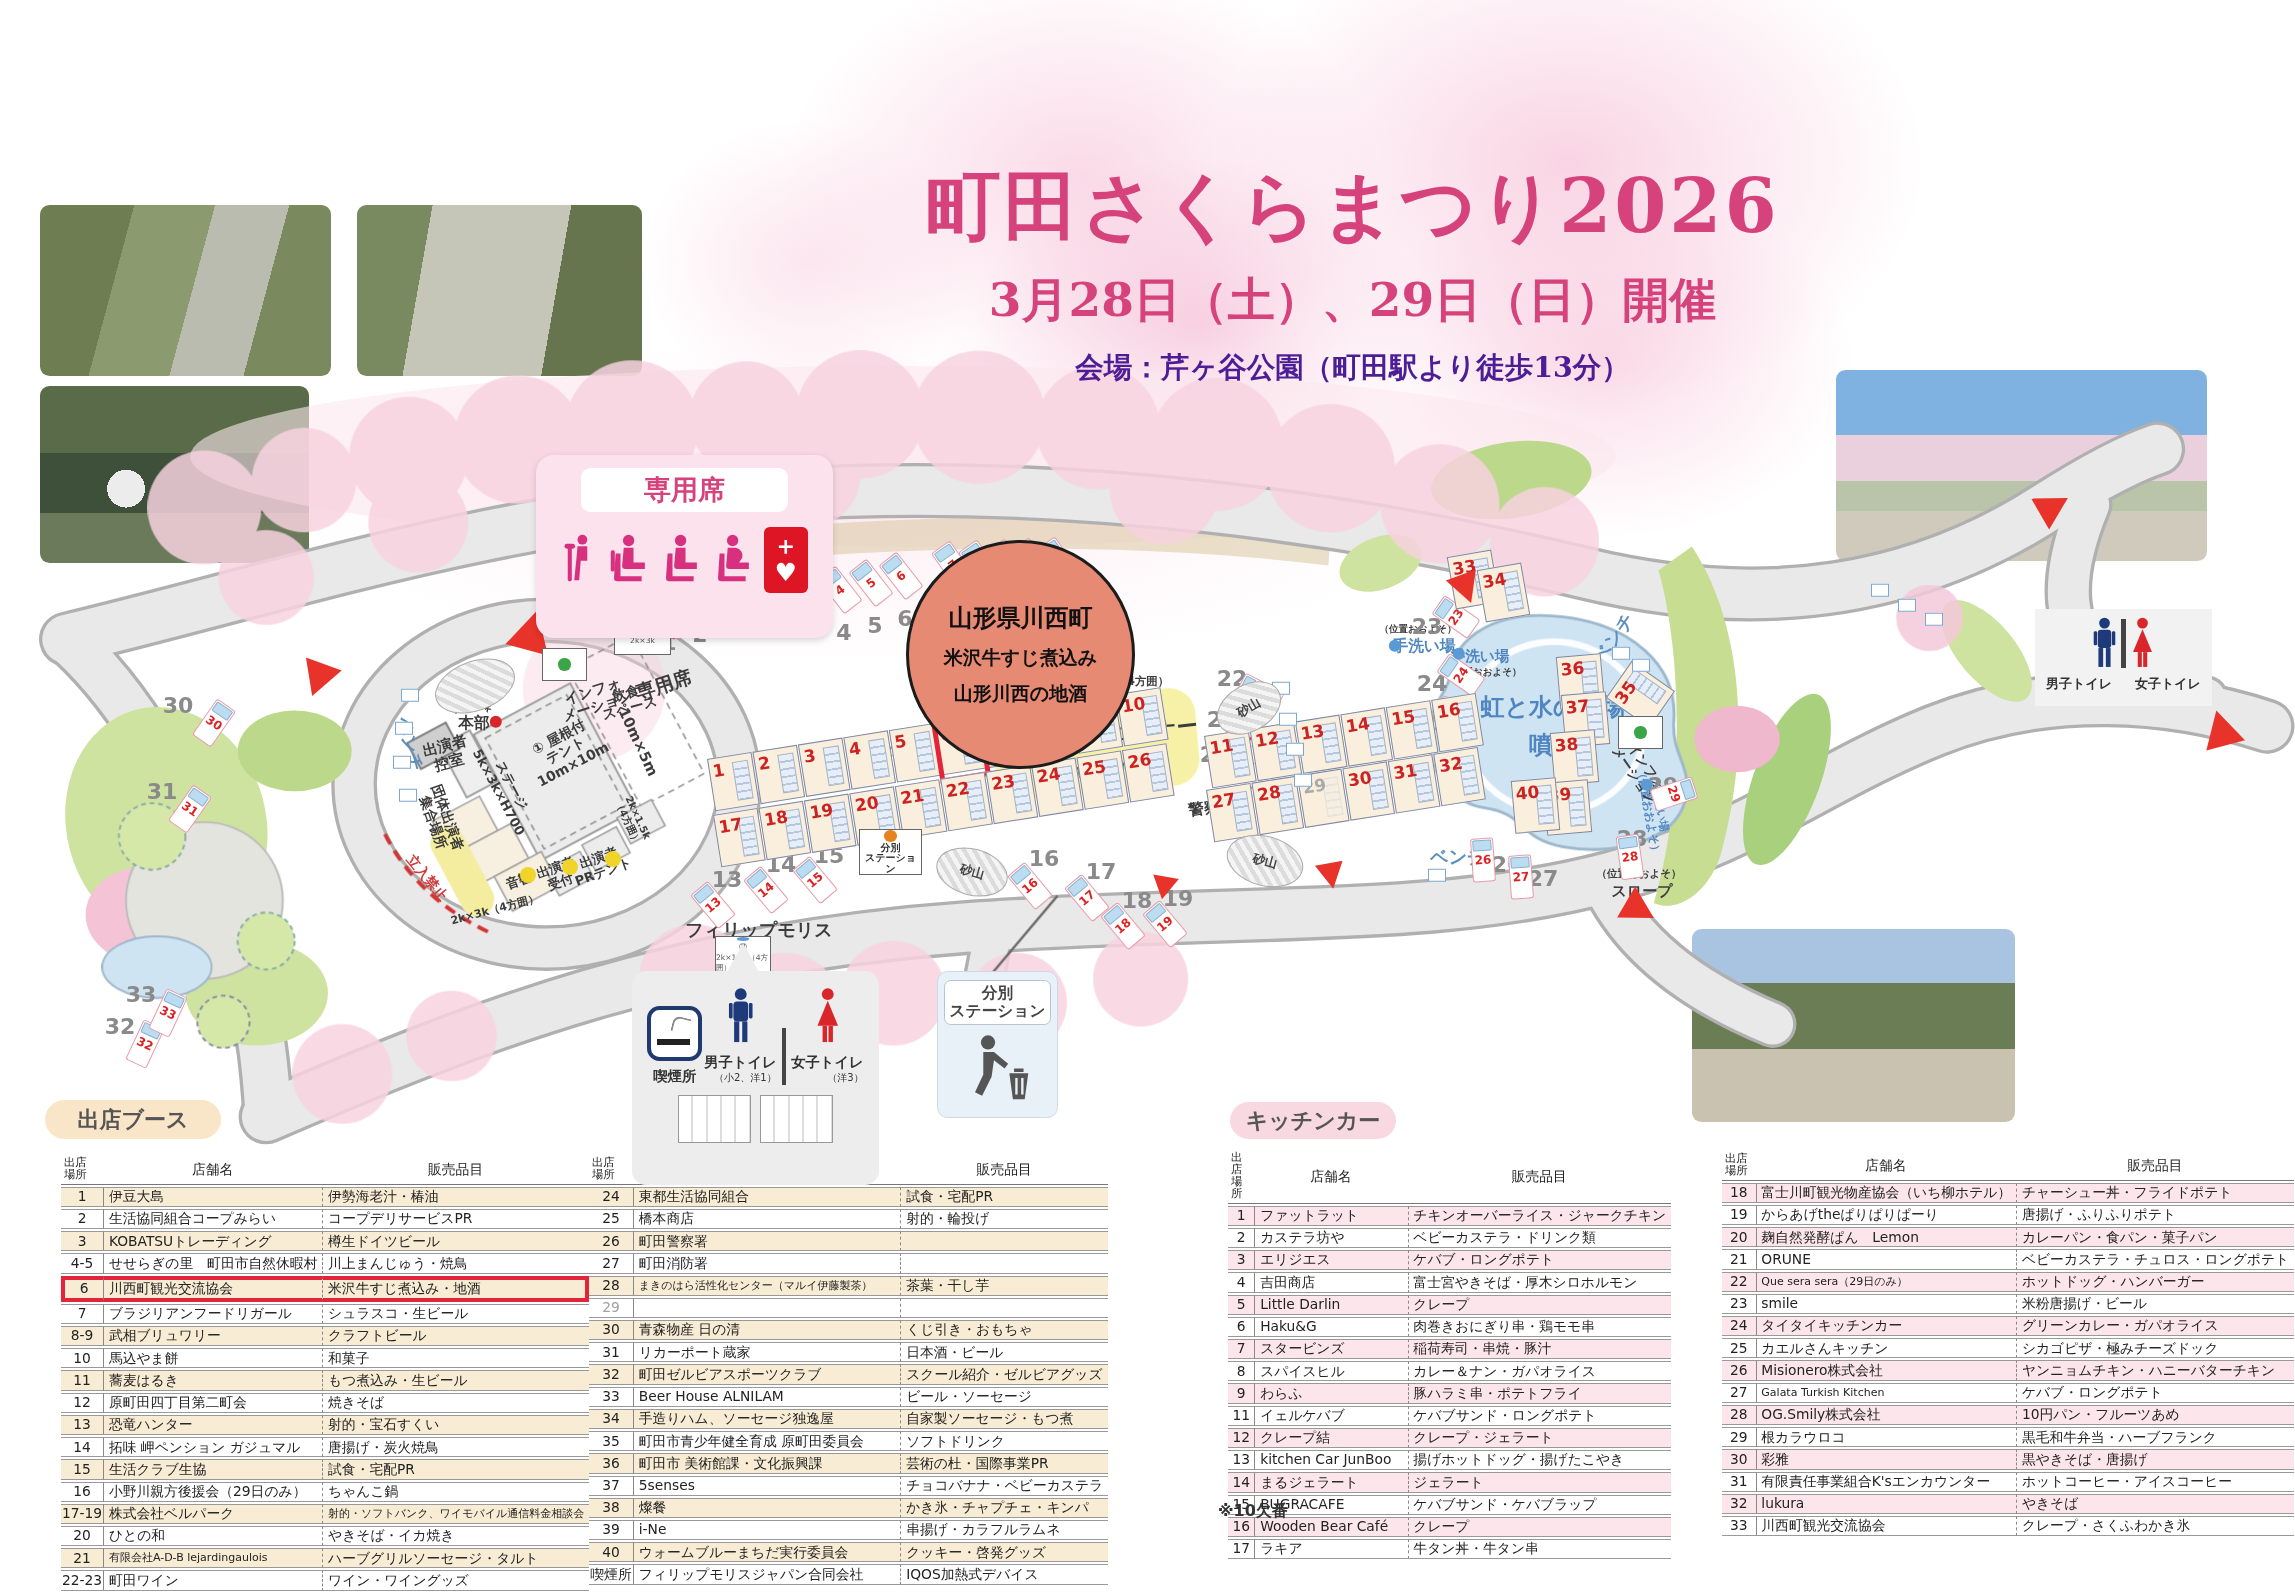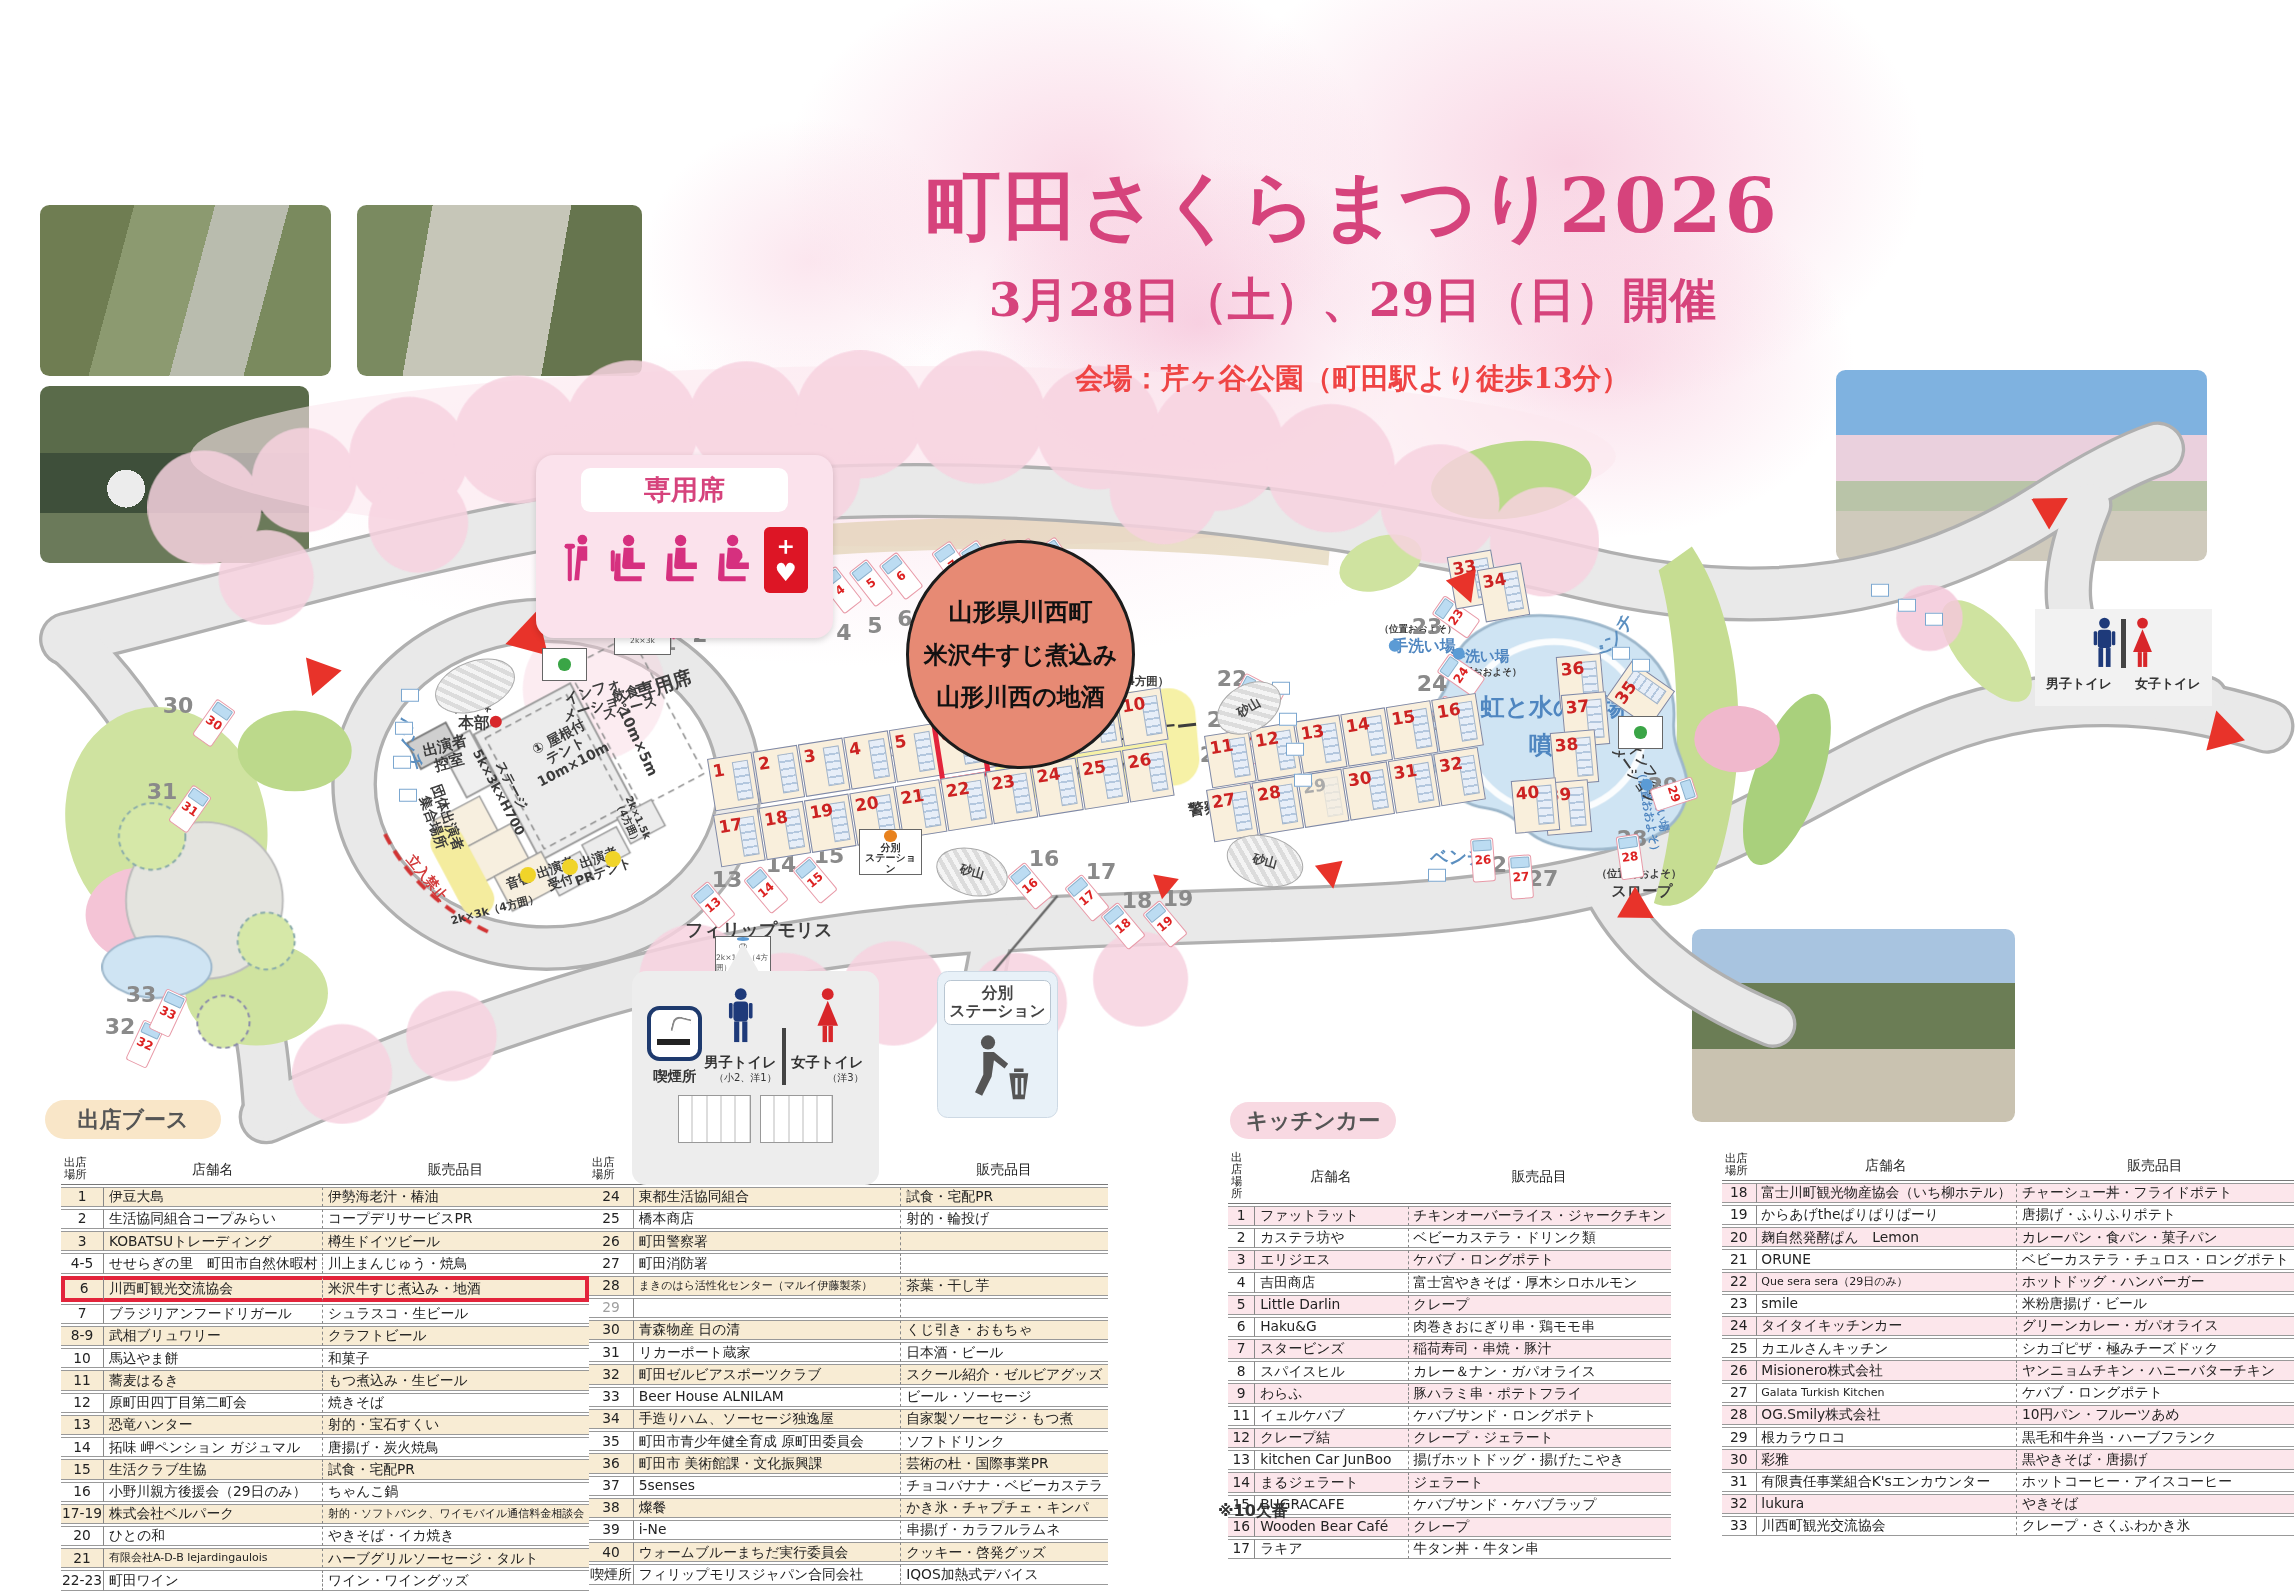--- a/index.html
+++ b/index.html
@@ -10,21 +10,21 @@
   .blob{position:absolute;border-radius:50%;pointer-events:none;z-index:0;}
   .b1{left:784px;top:-38px;width:594px;height:428px;background:radial-gradient(closest-side,rgba(246,187,211,.55),rgba(246,187,211,0));}
   .b2{left:1212px;top:-86px;width:713px;height:499px;background:radial-gradient(closest-side,rgba(243,170,200,.5),rgba(243,170,200,0));}
   .b3{left:974px;top:157px;width:452px;height:333px;background:radial-gradient(closest-side,rgba(240,160,195,.45),rgba(240,160,195,0));}
   .b4{left:1355px;top:181px;width:499px;height:357px;background:radial-gradient(closest-side,rgba(246,187,211,.5),rgba(246,187,211,0));}
   .b5{left:642px;top:119px;width:333px;height:285px;background:radial-gradient(closest-side,rgba(248,205,222,.5),rgba(248,205,222,0));}
   .b6{left:285px;top:333px;width:1188px;height:333px;background:radial-gradient(closest-side,rgba(250,215,230,.4),rgba(250,215,230,0));}
   .serif{font-family:"DejaVu Serif","Liberation Serif",serif;}
   .title{left:770px;top:157px;width:1165px;text-align:center;font-size:75px;font-weight:bold;color:#d6437c;letter-spacing:2.9px;z-index:2;}
   .date{left:770px;top:269px;width:1165px;text-align:center;font-size:47px;font-weight:bold;color:#d6437c;z-index:2;}
-  .venue{left:770px;top:360px;width:1165px;text-align:center;font-size:28.5px;font-weight:bold;color:#ef4444;z-index:2;}
+  .venue{left:770px;top:349px;width:1165px;text-align:center;font-size:28.5px;font-weight:bold;color:#4c1d95;z-index:2;}
   
   .photo{position:absolute;border-radius:9.5px;z-index:1;}
   .p1{left:40px;top:205px;width:291px;height:171px;background:linear-gradient(105deg,#6f7d52 0 28%,#8c9a70 28% 52%,#b9bcae 52% 74%,#7a8a5e 74%);}
   .p2{left:357px;top:205px;width:285px;height:171px;background:linear-gradient(100deg,#7a8a60 0 24%,#c6c6b8 24% 68%,#66754e 68%);}
   .p3{left:40px;top:386px;width:269px;height:177px;background:radial-gradient(circle at 32% 58%,#ececec 0 9%,rgba(0,0,0,0) 9%),linear-gradient(180deg,#5a6b4a 0 38%,#3e4f3a 38% 72%,#6b7a5a 72%);}
   .p4{left:1836px;top:370px;width:371px;height:191px;background:linear-gradient(180deg,#7fb2e0 0 34%,#ead0dd 34% 58%,#b9c4a8 58% 74%,#cfcabc 74%);}
   .p5{left:1692px;top:929px;width:323px;height:193px;background:linear-gradient(180deg,#a8c4e0 0 28%,#6b7d55 28% 62%,#c9c2b0 62%);}
   
   #map-svg{position:absolute;left:0;top:0;z-index:1;}
   
@@ -57,21 +57,21 @@
   .sand{position:absolute;border-radius:50%;background:repeating-linear-gradient(45deg,#dcdcdc 0 4.3px,#f4f4f4 4.3px 8.6px);border:1px solid #aaa;display:flex;align-items:center;justify-content:center;}
   .sand span{font-size:12.4px;color:#444;font-weight:bold;}
   
   .priobox{left:536px;top:455px;width:297px;height:183px;background:#fbe2ec;border-radius:18px;box-shadow:0 2.9px 6.7px rgba(0,0,0,.15);z-index:3;display:flex;flex-direction:column;align-items:center;}
   .priolabel{margin-top:13.3px;width:70%;height:44px;background:#fff;border-radius:9.5px;display:flex;align-items:center;justify-content:center;font-size:27px;font-weight:bold;color:#d6437c;}
   .prioicons{display:flex;align-items:center;gap:12.4px;margin-top:14.3px;}
   .prioicons svg{fill:#d6307f;}
   .aidcard{width:44px;height:66px;background:#dd1525;border-radius:5.7px;color:#fff;display:flex;flex-direction:column;align-items:center;justify-content:center;font-size:25px;line-height:1.05;font-weight:bold;}
   .ann{left:906px;top:540px;width:223px;height:223px;border-radius:50%;background:#e78a74;border:3.3px solid #1c1c1c;display:flex;flex-direction:column;align-items:center;justify-content:center;gap:10.5px;z-index:3;text-align:center;}
   .ann span{font-weight:bold;color:#111;}
-  .ann .a1{font-size:24px;} .ann .a2,.ann .a3{font-size:24px;}
+  .ann .a1{font-size:24px;} .ann .a2,.ann .a3{font-size:19px;}
   .legendbox{left:632px;top:971px;width:247px;height:214px;background:#ededed;border-radius:14.3px;z-index:3;}
   .legendbox::before{content:"";position:absolute;left:95px;top:-27.6px;border-style:solid;border-width:0 16px 29.5px 16px;border-color:transparent transparent #ededed transparent;}
   .lrow{display:flex;justify-content:space-around;align-items:flex-end;padding:16px 14.3px 0 14.3px;}
   .licon{display:flex;flex-direction:column;align-items:center;gap:6.7px;}
   .lname{font-size:14.3px;color:#333;font-weight:bold;text-align:center;line-height:1.2;}
   .lsub{font-size:10px;color:#333;text-align:right;}
   .smoke{width:55px;height:55px;border:4.8px solid #1e3a6e;border-radius:12.4px;background:#fff;position:relative;box-sizing:border-box;}
   .smoke::after{content:"";position:absolute;left:5.7px;bottom:12.4px;width:33px;height:5.7px;background:#222;}
   .smoke::before{content:"";position:absolute;left:21px;top:6.7px;width:16px;height:14.3px;border-left:2.9px solid #888;border-top:2.9px solid #888;border-radius:7.6px 0 0 0;transform:rotate(14deg);}
   .wcbar{width:4.8px;height:57px;background:#444;margin:0 2.9px;}

